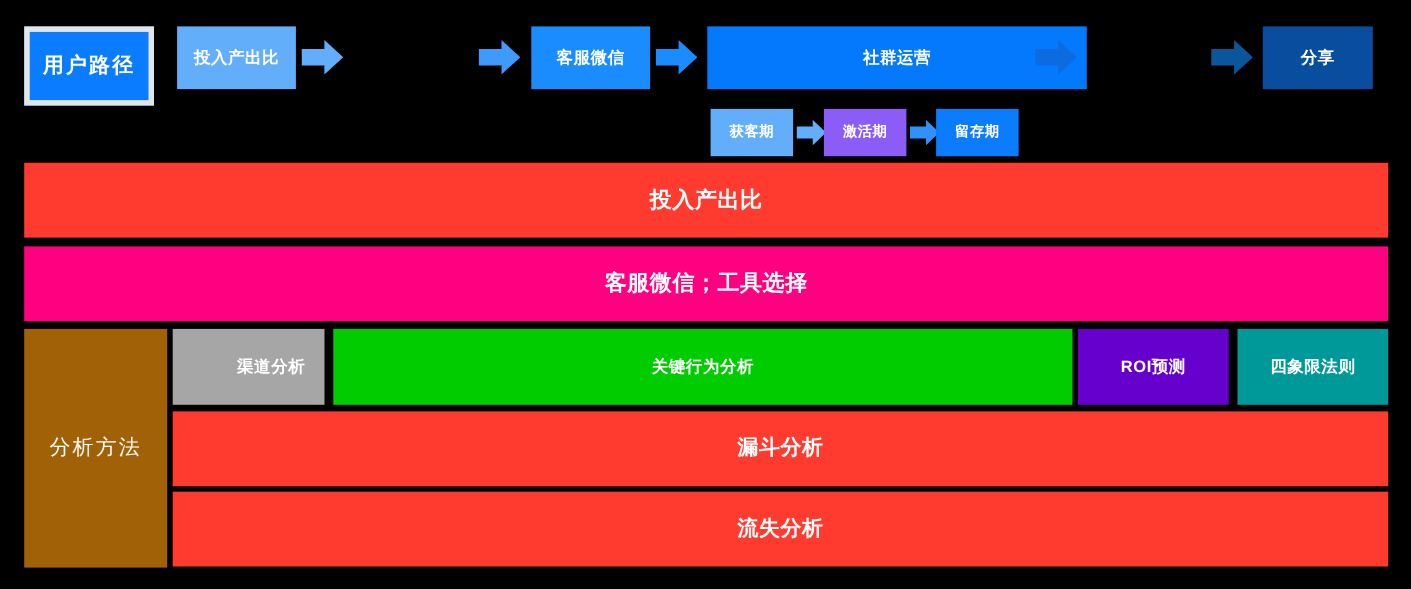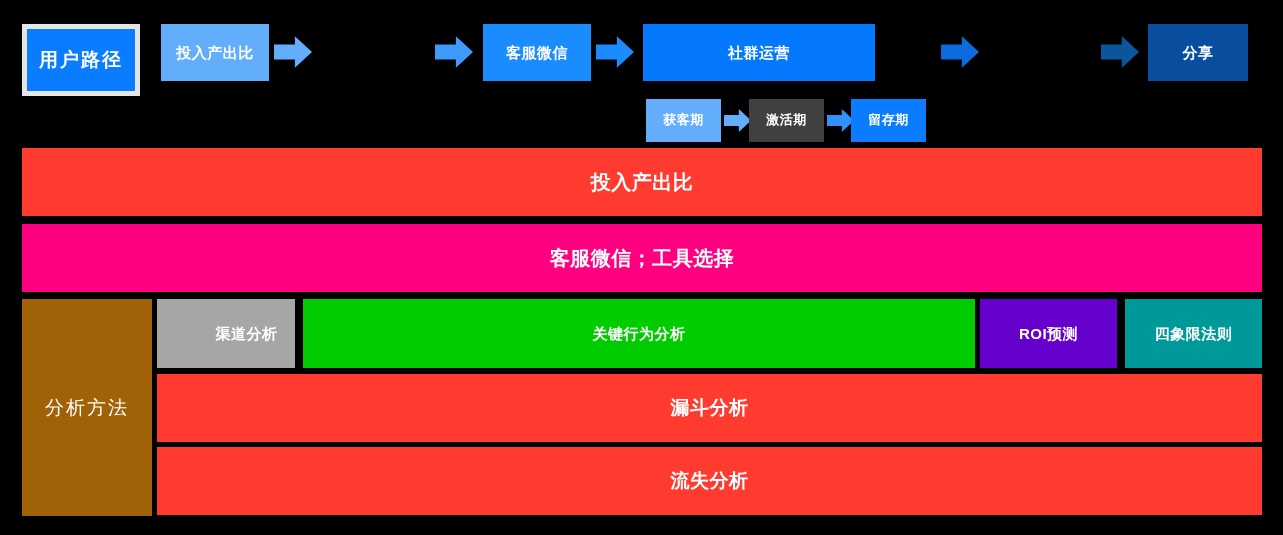--- a/index.html
+++ b/index.html
@@ -44,21 +44,21 @@
     letter-spacing: 2px;
   }
   .stage {
     top: 24px;
     height: 57px;
     font-size: 15px;
   }
   #stage-0 { left: 161px; width: 108px; background: #63AEFB; }
   #stage-1 { left: 322px; width: 108px; background: #3E9BFC; }
   #stage-2 { left: 483px; width: 108px; background: #1A8CFD; }
-  #stage-3 { left: 643px; width: 232px; background: #0479FE; }
+  #stage-3 { left: 643px; width: 345px; background: #0479FE; }
   #stage-4 { left: 988px; width: 108px; background: #0B5FCC; }
   #stage-5 { left: 1148px; width: 100px; background: #084D9E; }
 
   
   .arrow {
     position: absolute;
     clip-path: polygon(0% 28%, 55% 28%, 55% 4%, 100% 50%, 55% 96%, 55% 72%, 0% 72%);
   }
   .arrow.big {
     top: 35px;
@@ -71,21 +71,21 @@
   #arrow-3 { left: 941px; background: #0B6BDF; }
   #arrow-4 { left: 1101px; background: #0B559C; }
 
   
   .substage {
     top: 99px;
     height: 43px;
     font-size: 13px;
   }
   #sub-0 { left: 646px; width: 75px; background: #63AEFB; }
-  #sub-1 { left: 749px; width: 75px; background: #404040; }
+  #sub-1 { left: 749px; width: 75px; background: #8b5cf6; }
   #sub-2 { left: 851px; width: 75px; background: #0B7CFE; }
   .arrow.small {
     top: 108px;
     width: 27px;
     height: 25px;
   }
   #arrow-s0 { left: 724px; background: #63AEFB; }
   #arrow-s1 { left: 827px; background: #3090FC; }
 
   

